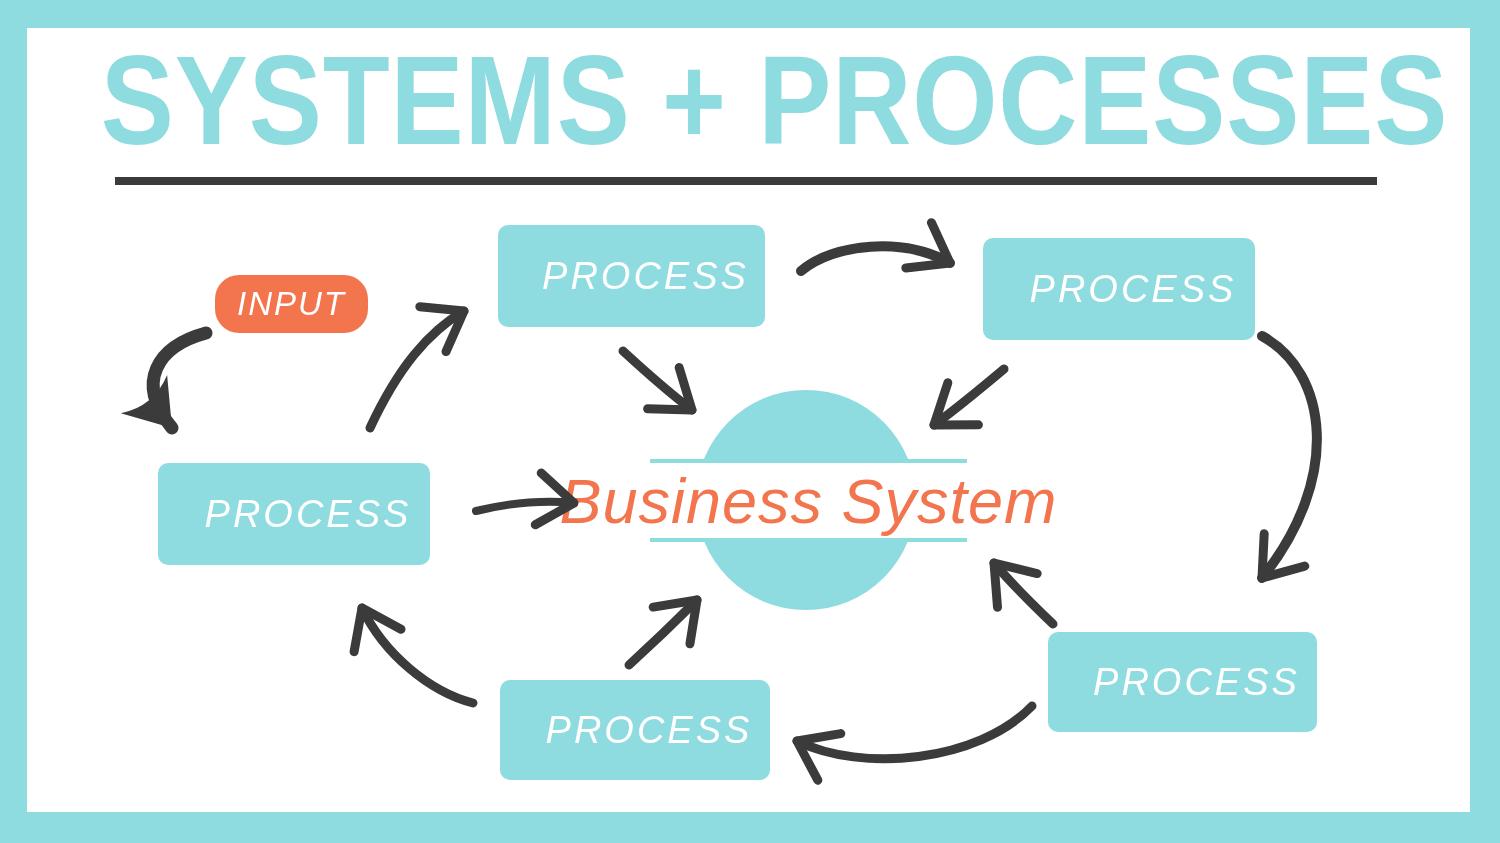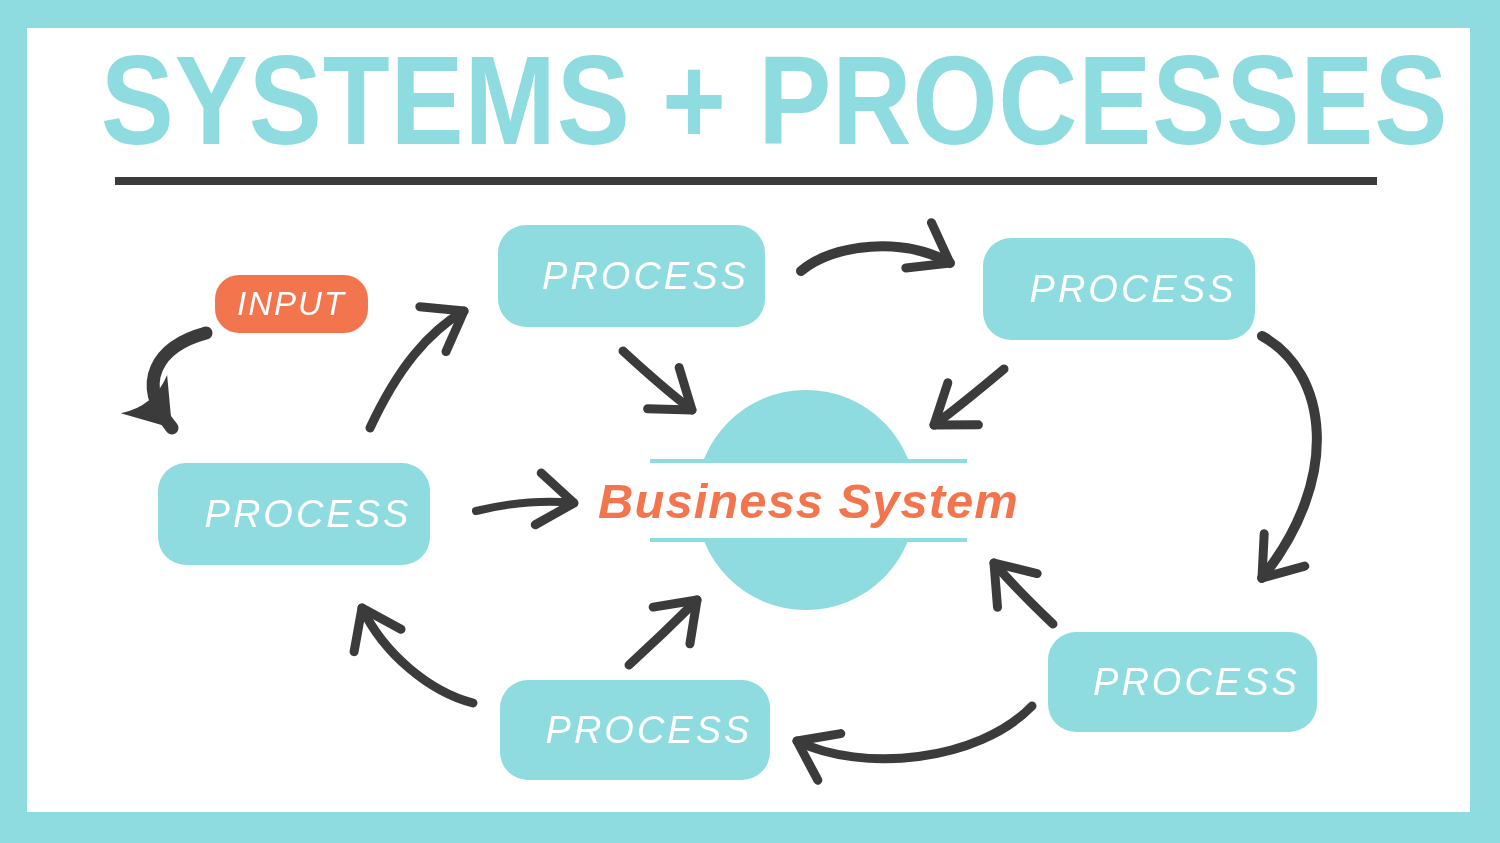--- a/index.html
+++ b/index.html
@@ -53,21 +53,21 @@
     position: absolute;
     display: flex;
     align-items: center;
     justify-content: center;
     color: var(--white);
     font-style: italic;
     white-space: nowrap;
   }
   .process {
     background: var(--teal);
-    border-radius: 28px;
+    border-radius: 10px;
     font-size: 38px;
     letter-spacing: 3px;
     font-weight: 300;
     padding-left: 28px;
   }
   .input {
     background: var(--coral);
     border-radius: 10px;
     font-size: 33px;
     letter-spacing: 2px;
@@ -96,22 +96,22 @@
     border-top: 4px solid var(--teal);
     border-bottom: 4px solid var(--teal);
     display: flex;
     align-items: center;
     justify-content: center;
     overflow: visible;
   }
   .center-label {
     color: var(--coral);
     font-style: italic;
-    font-size: 49px;
-    font-weight: 700;
+    font-size: 63px;
+    font-weight: 400;
     letter-spacing: 1px;
     white-space: nowrap;
   }
 
   svg.arrows {
     position: absolute;
     left: 0; top: 0;
     width: 1500px; height: 843px;
     pointer-events: none;
   }

